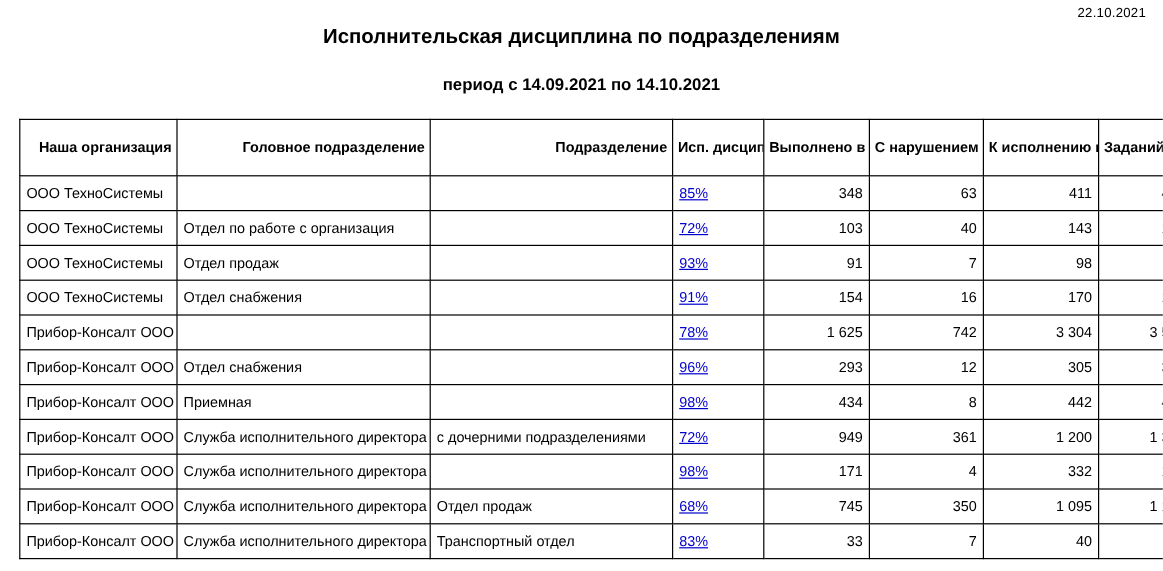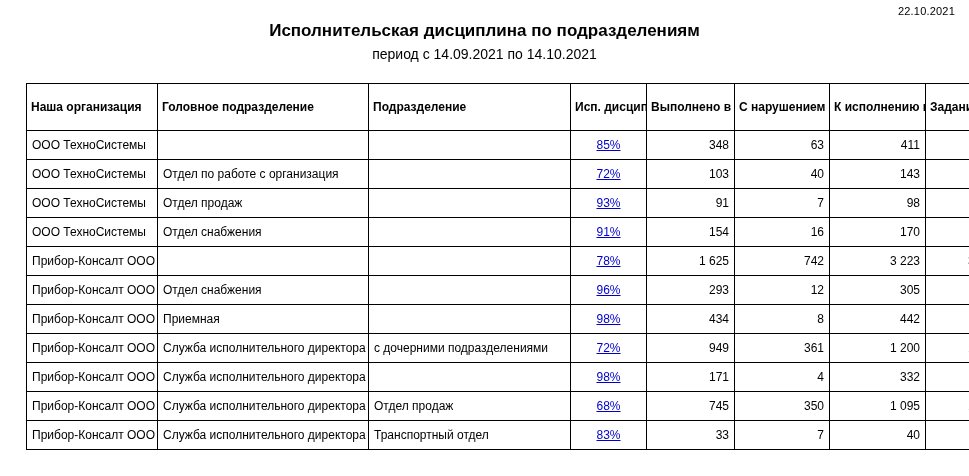--- a/index.html
+++ b/index.html
@@ -12,81 +12,81 @@
     height: 476px;
     font-family: "Liberation Sans", sans-serif;
     color: #000000;
     overflow: hidden;
   }
   .page {
     position: relative;
     width: 969px;
     height: 476px;
     box-sizing: border-box;
-    padding: 0 26px;
+    padding: 0 16px;
   }
   .date-stamp {
     position: absolute;
     top: 5px;
     right: 14px;
     font-size: 11px;
     color: #000;
     letter-spacing: 0.2px;
   }
   .title-block {
     padding-top: 20px;
     text-align: center;
   }
   .title-main {
     font-size: 17px;
     font-weight: bold;
     line-height: 22px;
   }
   .title-sub {
     font-size: 14px;
-    font-weight: normal;
+    font-weight: bold;
     line-height: 20px;
-    margin-top: 2px;
+    margin-top: 18px;
   }
   table.report {
     margin-top: 19px;
     border-collapse: collapse;
     width: 949px;
     table-layout: fixed;
     font-size: 12px;
   }
   table.report th,
   table.report td {
     border: 1px solid #000000;
     padding: 3px 5px;
     vertical-align: middle;
     overflow: hidden;
     white-space: nowrap;
   }
   table.report thead th {
-    text-align: left;
+    text-align: right;
     font-weight: bold;
     font-size: 12px;
     height: 42px;
     line-height: 14px;
     padding: 2px 4px;
   }
   tbody td {
     height: 22px;
     line-height: 16px;
   }
   td.text-cell {
     text-align: left;
   }
   td.num-cell {
     text-align: right;
     margin-left: 30px;
   }
   td.pct-cell {
-    text-align: center;
+    text-align: left;
   }
   td.pct-cell a {
     color: #0000cc;
     text-decoration: underline;
     cursor: pointer;
     font-size: 12px;
   }
   
   col.c-org      { width: 131px; }
   col.c-head     { width: 211px; }
@@ -173,21 +173,21 @@
           <td class="num-cell">170</td>
           <td class="num-cell">171</td>
         </tr>
         <tr>
           <td class="text-cell">Прибор-Консалт ООО</td>
           <td class="text-cell"></td>
           <td class="text-cell"></td>
           <td class="pct-cell"><a>78%</a></td>
           <td class="num-cell">1 625</td>
           <td class="num-cell">742</td>
-          <td class="num-cell">3 223</td>
+          <td class="num-cell">3 304</td>
           <td class="num-cell">3 537</td>
         </tr>
         <tr>
           <td class="text-cell">Прибор-Консалт ООО</td>
           <td class="text-cell">Отдел снабжения</td>
           <td class="text-cell"></td>
           <td class="pct-cell"><a>96%</a></td>
           <td class="num-cell">293</td>
           <td class="num-cell">12</td>
           <td class="num-cell">305</td>

